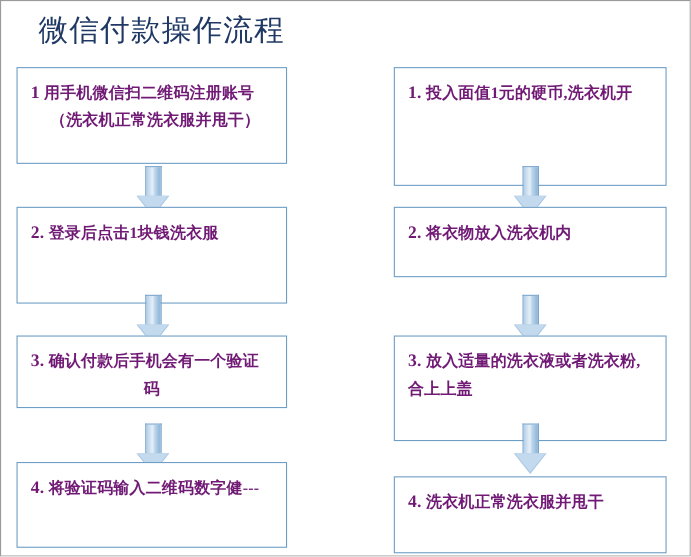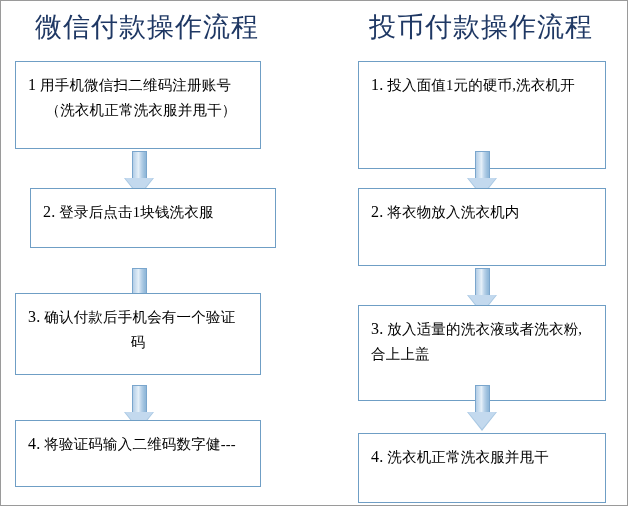--- a/index.html
+++ b/index.html
@@ -59,24 +59,24 @@
     box-sizing: border-box;
     border: 1px solid #6f9ec5;
     background: #ffffff;
     padding: 10px 12px 6px 12px;
   }
   .column.left  .flow-box { left: 14px;  width: 246px; }
   .column.right .flow-box { left: 43px;  width: 248px; }
 
   .flow-text {
     font-family: "Liberation Serif", "DejaVu Serif", serif;
-    font-weight: normal;
+    font-weight: bold;
     font-size: 14.5px;
     line-height: 25px;
-    color: #000000;
+    color: #701a75;
     letter-spacing: 0.2px;
   }
   .flow-text .num {
     font-size: 16px;
   }
   .flow-text .line2 {
     display: block;
   }
   .flow-text.center-2nd .line2 {
     text-align: center;
@@ -144,73 +144,72 @@
         <span class="paren">（洗衣机正常洗衣服并甩干）</span>
       </div>
     </div>
 
     <div class="arrow" id="LA0" style="top: 150px; left: 123px;">
       <div class="shaft"></div>
       <div class="head"></div>
       <div class="head-in"></div>
     </div>
 
-    <div class="flow-box" id="L1" style="top: 187px; height: 60px; margin-left: 15px;">
+    <div class="flow-box" id="L1" style="top: 187px; height: 88px;">
       <div class="flow-text">
         <span class="num">2.</span>
         <span>登录后点击1块钱洗衣服</span>
       </div>
     </div>
 
     <div class="arrow" id="LA1" style="top: 267px; left: 123px;">
       <div class="shaft"></div>
       <div class="head"></div>
       <div class="head-in"></div>
     </div>
 
-    <div class="flow-box" id="L2" style="top: 292px; height: 82px;">
+    <div class="flow-box" id="L2" style="top: 304px; height: 66px;">
       <div class="flow-text center-2nd">
         <span class="num">3.</span>
         <span>确认付款后手机会有一个验证</span>
         <span class="line2">码</span>
       </div>
     </div>
 
     <div class="arrow" id="LA2" style="top: 384px; left: 123px;">
       <div class="shaft"></div>
       <div class="head"></div>
       <div class="head-in"></div>
     </div>
 
-    <div class="flow-box" id="L3" style="top: 419px; height: 67px;">
+    <div class="flow-box" id="L3" style="top: 419px; height: 78px;">
       <div class="flow-text">
         <span class="num">4.</span>
         <span>将验证码输入二维码数字健---</span>
       </div>
     </div>
   </div>
 
   <div class="column right">
 
-    <div class="col-title">投币付款操作流程</div>
 
     <div class="flow-box" id="R0" style="top: 60px; height: 108px;">
       <div class="flow-text">
         <span class="num">1.</span>
         <span>投入面值1元的硬币,洗衣机开</span>
       </div>
     </div>
 
     <div class="arrow" id="RA0" style="top: 150px; left: 152px;">
       <div class="shaft"></div>
       <div class="head"></div>
       <div class="head-in"></div>
     </div>
 
-    <div class="flow-box" id="R1" style="top: 187px; height: 78px;">
+    <div class="flow-box" id="R1" style="top: 187px; height: 64px;">
       <div class="flow-text">
         <span class="num">2.</span>
         <span>将衣物放入洗衣机内</span>
       </div>
     </div>
 
     <div class="arrow" id="RA1" style="top: 267px; left: 152px;">
       <div class="shaft"></div>
       <div class="head"></div>
       <div class="head-in"></div>

